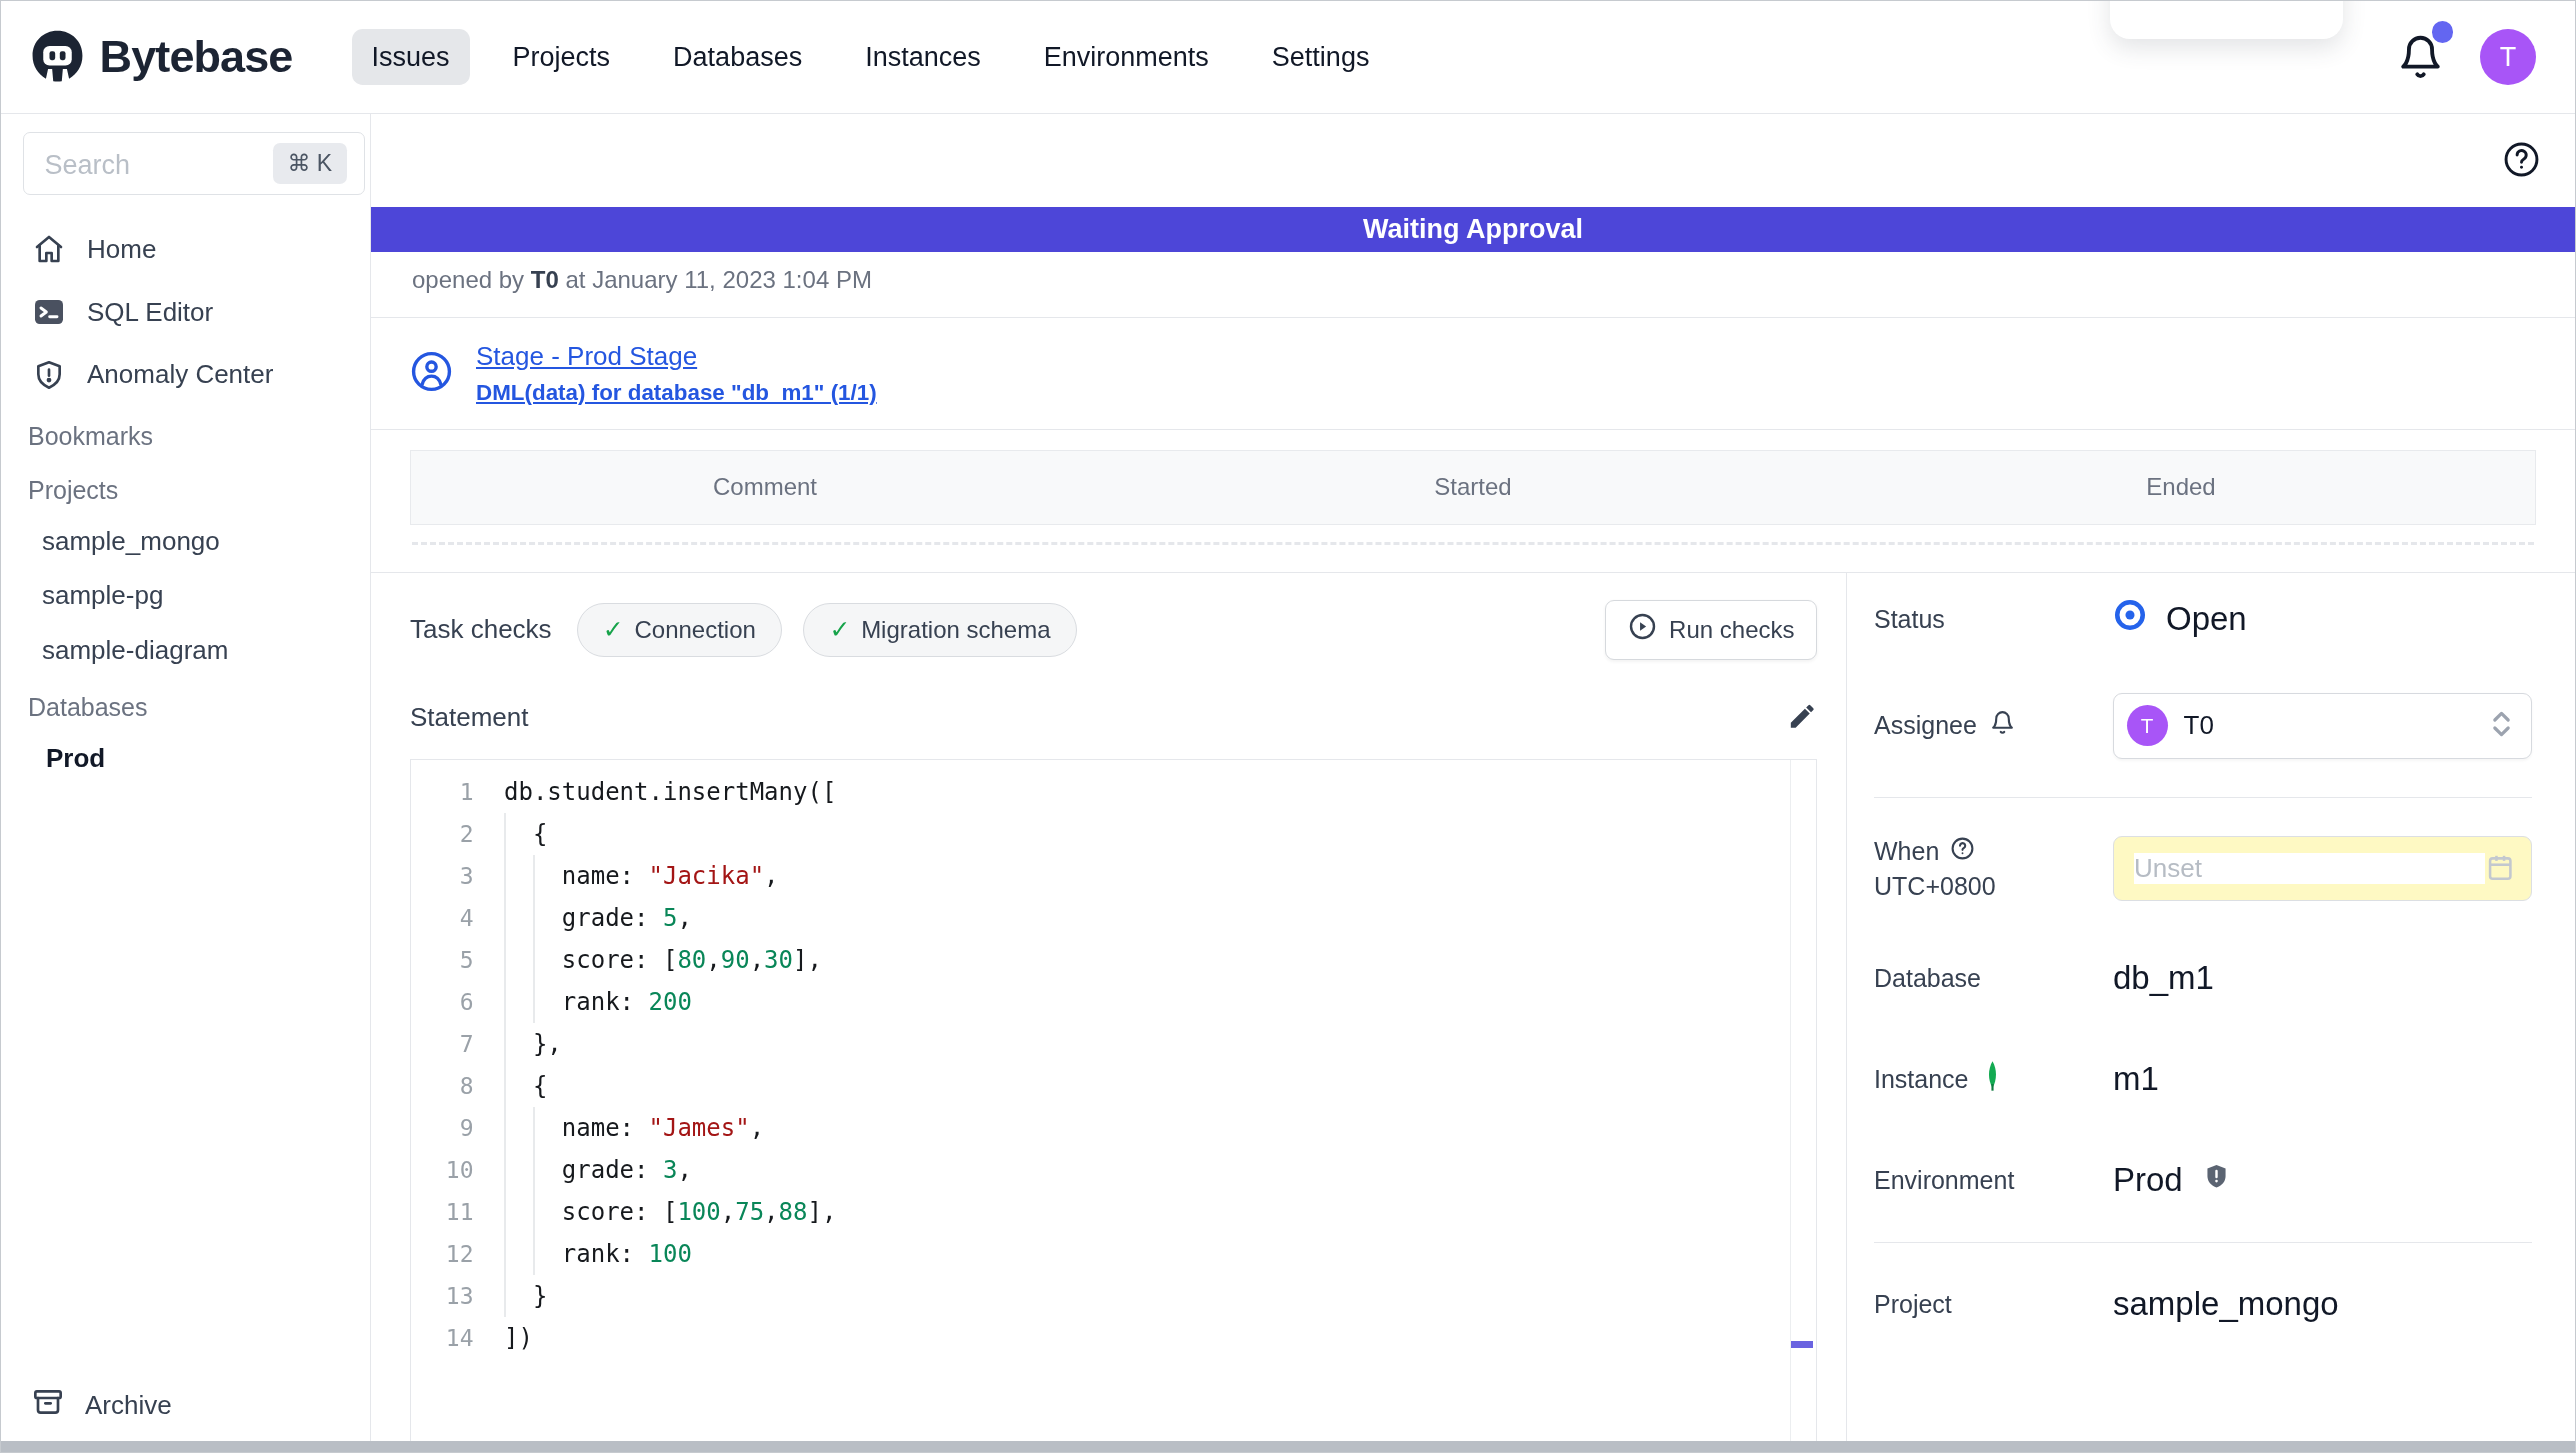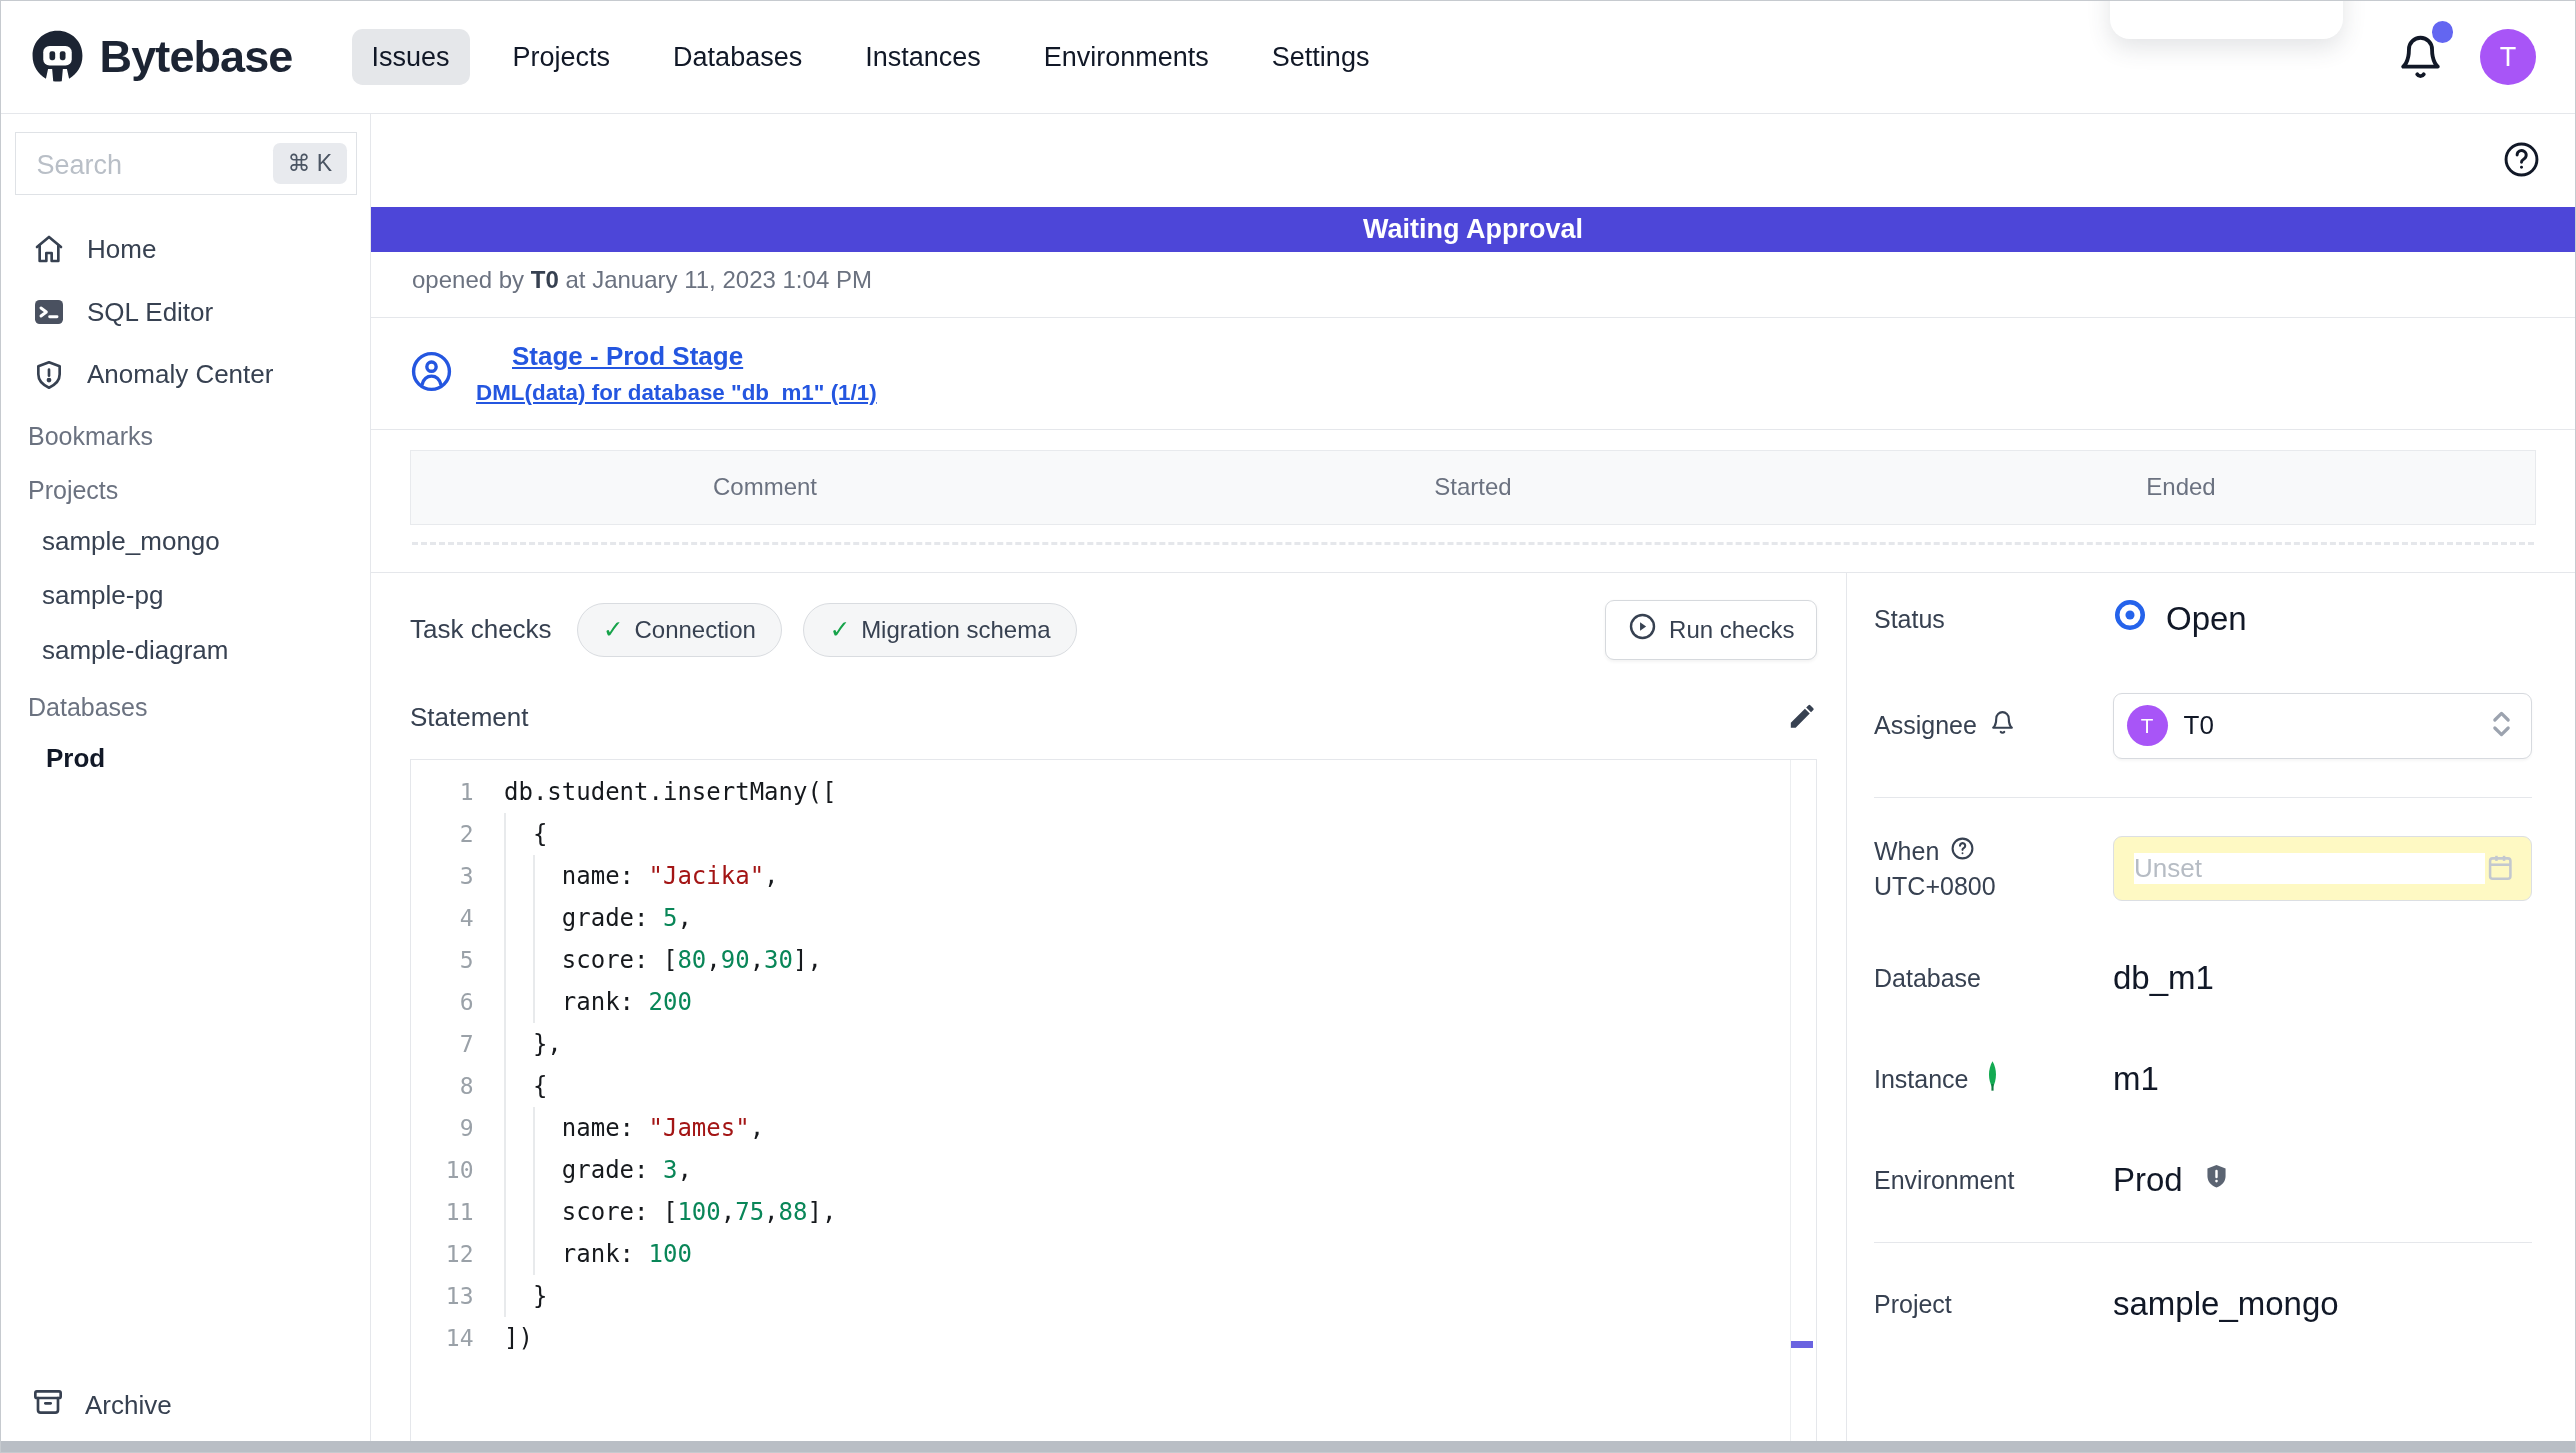--- a/index.html
+++ b/index.html
@@ -26,23 +26,23 @@
     background:#fff; border-radius:20px; box-shadow:0 9px 23px rgba(60,64,80,.14); }
   .bell-wrap{ position:relative; width:47px; height:50px; }
   .bell-dot{ position:absolute; right:-9px; top:-10.8px; width:21.5px; height:21.5px; border-radius:50%; background:#6366f1; }
   .avatar{ width:56px; height:56px; border-radius:50%; background:#a855f7; color:#fff;
     display:flex; align-items:center; justify-content:center; font-size:27px; }
   
   .body-row{ flex:1; display:flex; min-height:0; }
   .sidebar{ width:370px; flex:0 0 370px; border-right:1.8px solid #e5e7eb;
     display:flex; flex-direction:column; padding:18px 0 0; }
   .search-box{ margin:0 12.6px 23px 14.4px; position:relative; }
-  .search-box input{ width:100%; height:63px; border:1.8px solid #dfe2e6; border-radius:0;
+  .search-box input{ width:100%; height:63px; border:1.8px solid #dfe2e6; border-radius:7px;
     font-size:27px; padding:4px 117px 0 20px; color:#374151; outline:none;
-    font-family:"Liberation Sans","DejaVu Sans",sans-serif; }
+    font-family:"Liberation Sans","DejaVu Sans",sans-serif;margin-left:8px; }
   .search-box input::placeholder{ color:#b9bfc7; }
   .kbd{ position:absolute; right:10.8px; top:10.8px; height:41px; background:#e8eaee; border-radius:7.2px;
     font-size:23px; color:#4b5563; display:flex; align-items:center; padding:0 14.4px; gap:7.2px; }
   .side-item{ display:flex; align-items:center; gap:21.5px; padding:14.4px 18px 14.4px 30.5px;
     font-size:26px; color:#374151; cursor:pointer; }
   .side-item .icn{ width:34px; height:34px; display:flex; align-items:center; justify-content:center; color:#4b5563; }
   .side-section{ padding:16px 18px 9px 27px; font-size:25px; color:#6b7280; }
   .side-sub{ padding:11.7px 18px 11.7px 41px; font-size:26px; color:#374151; cursor:pointer; }
   .side-sub.bold{ font-weight:bold; color:#111827; padding-left:45px; }
   .side-spacer{ flex:1; }
@@ -57,21 +57,21 @@
   .issue-title{ font-size:31px; font-weight:bold; color:#111827; flex:1; letter-spacing:-0.3px; }
   .approve-btn{ background:#4d46d8; color:#fff; font-size:27px; font-weight:600; border:none;
     border-radius:10.8px; padding:15.2px 34px; cursor:pointer; font-family:inherit; }
   .kebab{ display:flex; flex-direction:column; gap:8px; padding:7.2px 9px; cursor:pointer; }
   .kebab i{ width:8px; height:8px; border-radius:50%; background:#6b7280; }
   .opened-line{ padding:14.4px 0 23px 41px; font-size:24px; color:#6b7280; }
   .opened-line b{ color:#374151; font-weight:600; }
   .hdiv{ border-top:1.8px solid #e5e7eb; }
   .stage-sec{ display:flex; align-items:center; gap:23px; padding:23px 39px; }
   .stage-links{ display:flex; flex-direction:column; gap:7.2px; }
-  .stage-link1{ font-size:26px; font-weight:bold; color:#2456e0; text-decoration:underline;margin-left:36px; }
+  .stage-link1{ font-size:26px; font-weight:normal; color:#2456e0; text-decoration:underline; }
   .stage-link2{ font-size:22.4px; font-weight:bold; color:#2456e0; text-decoration:underline; }
   .tasktable{ margin:20px 39px 0; }
   .tasktable-head{ display:grid; grid-template-columns:1fr 1fr 1fr; height:75px; align-items:center;
     background:#f8f9fa; border:1.8px solid #e8eaed; font-size:24px; color:#6b7280; text-align:center; }
   .tasktable-empty{ height:20px; border-bottom:3.6px dashed #e5e7eb; margin:0 1.8px; }
   .table-below-gap{ height:27px; }
   
   .split{ flex:1; display:flex; min-height:0; border-top:1.8px solid #e5e7eb; }
   .left-panel{ flex:1; border-right:1.8px solid #e5e7eb; padding:14.4px 29px 0 39px;
     display:flex; flex-direction:column; min-width:0; }

